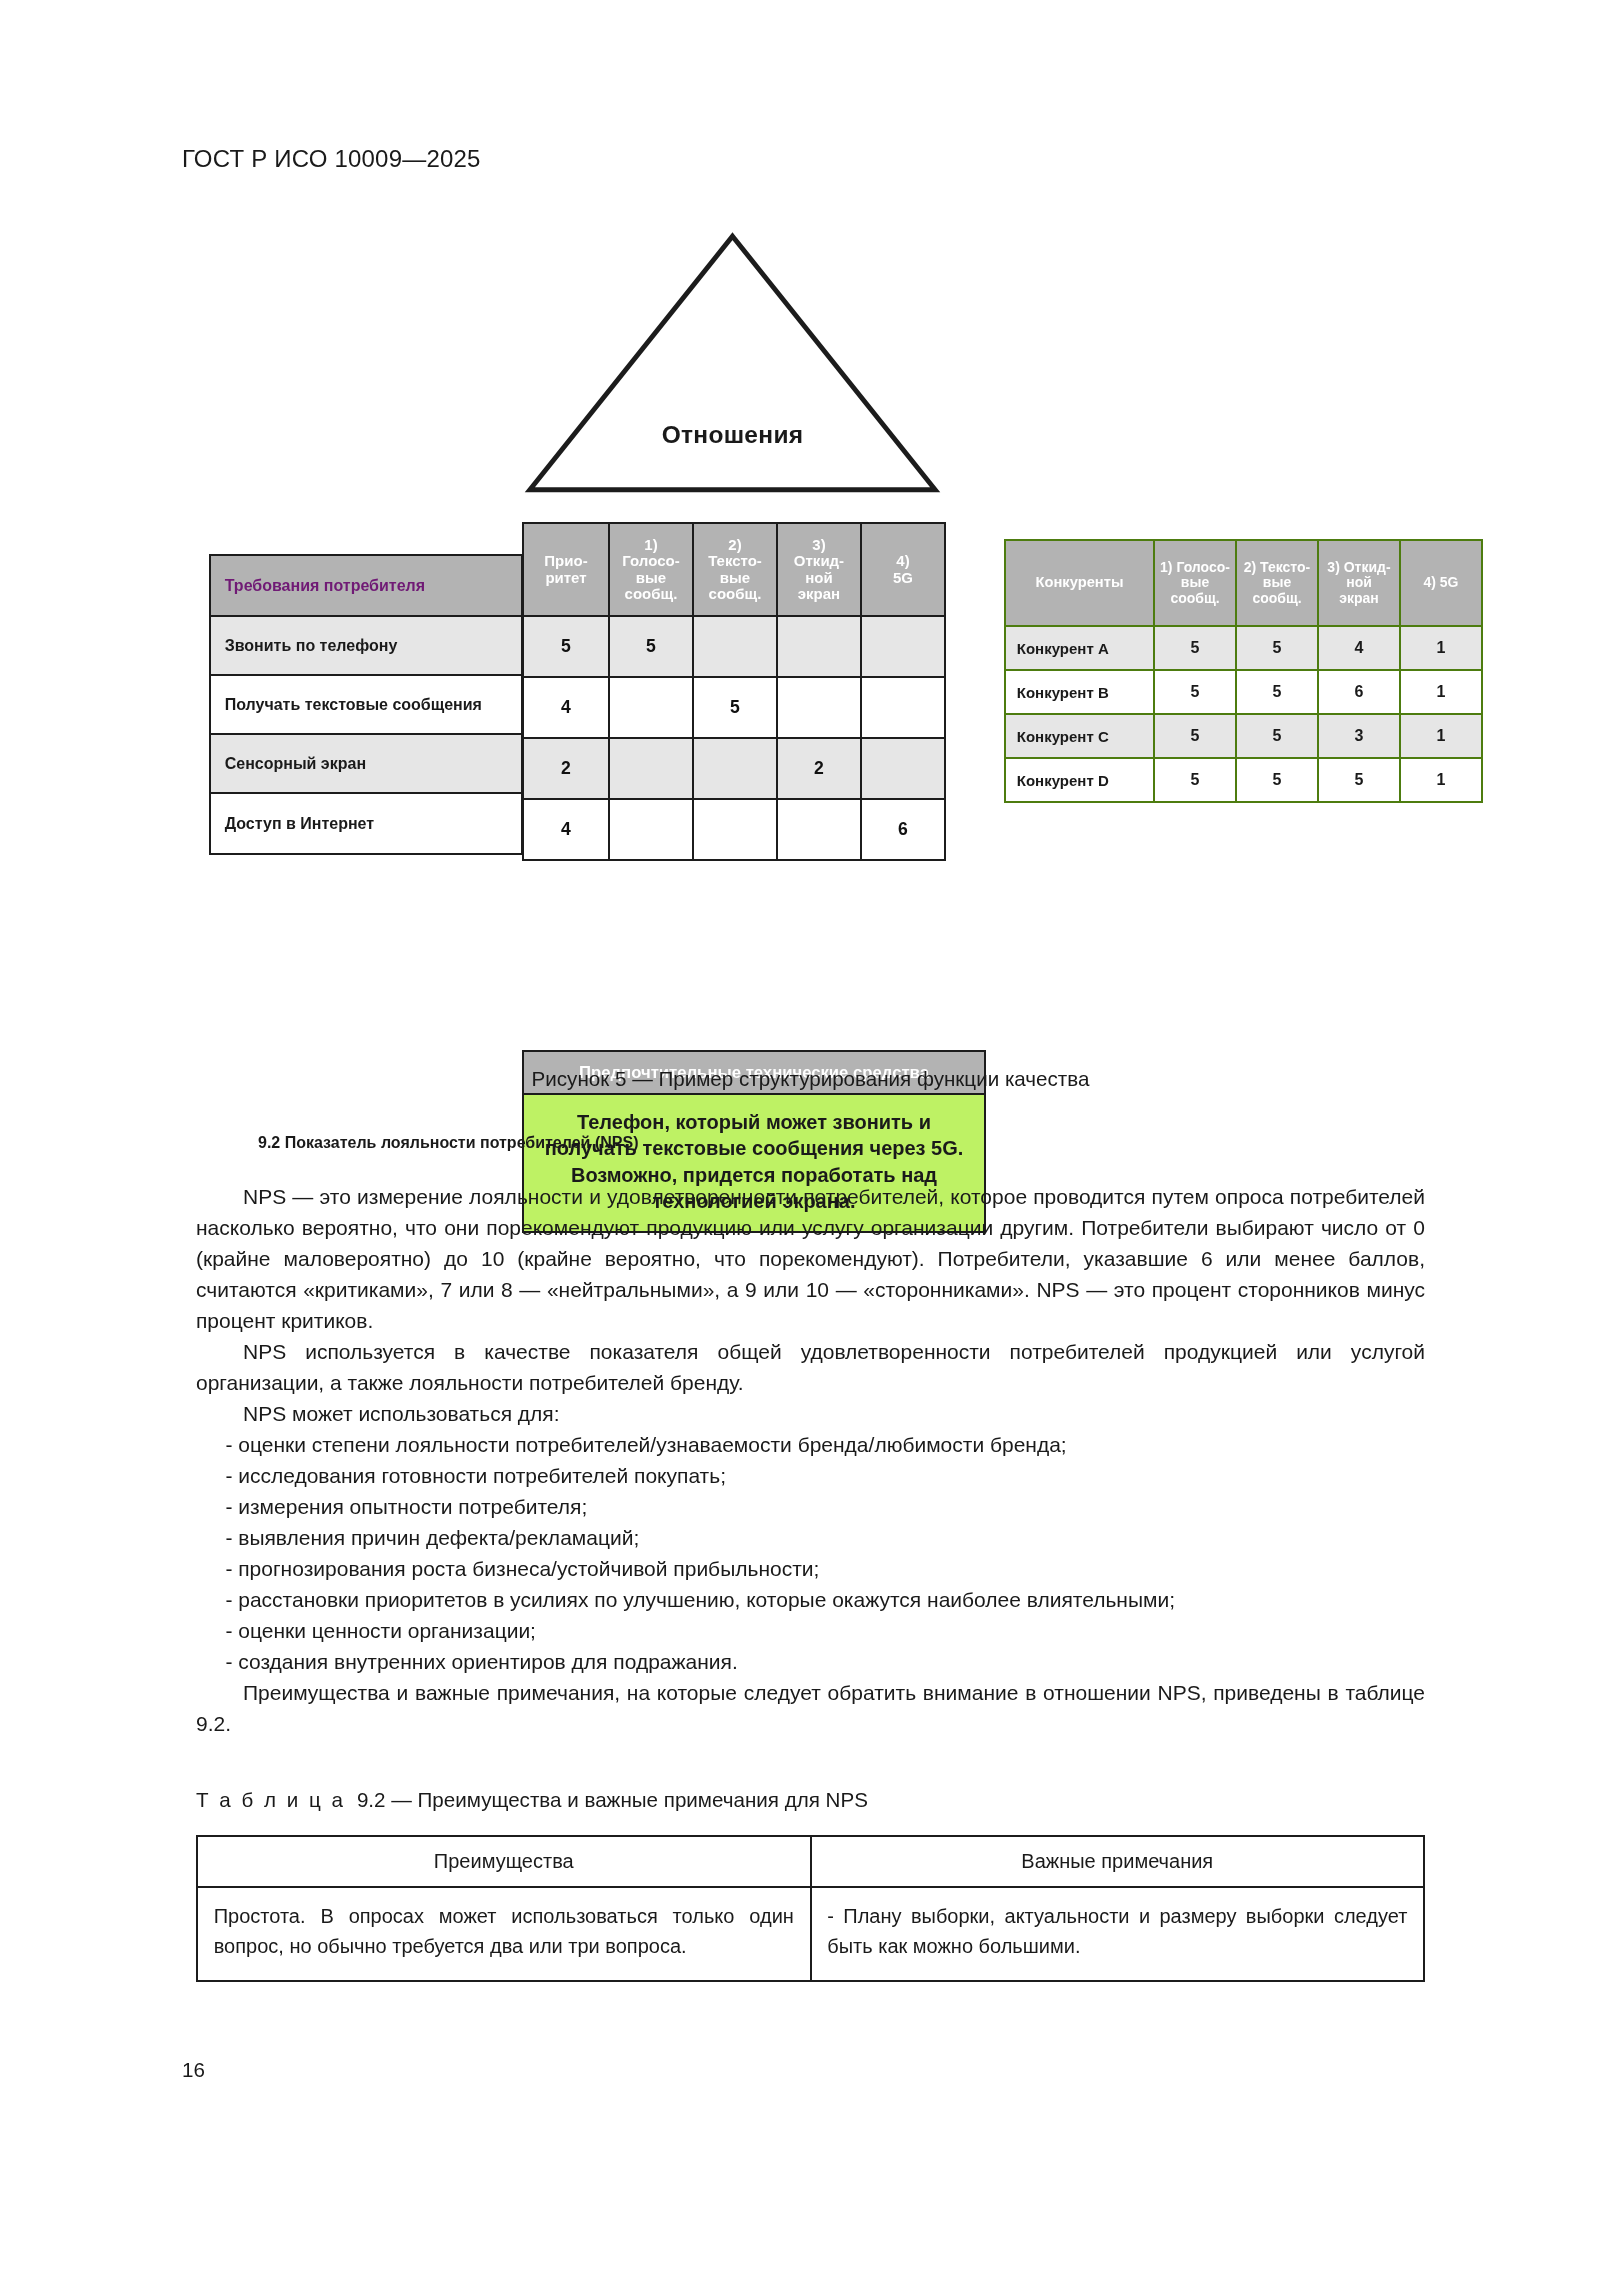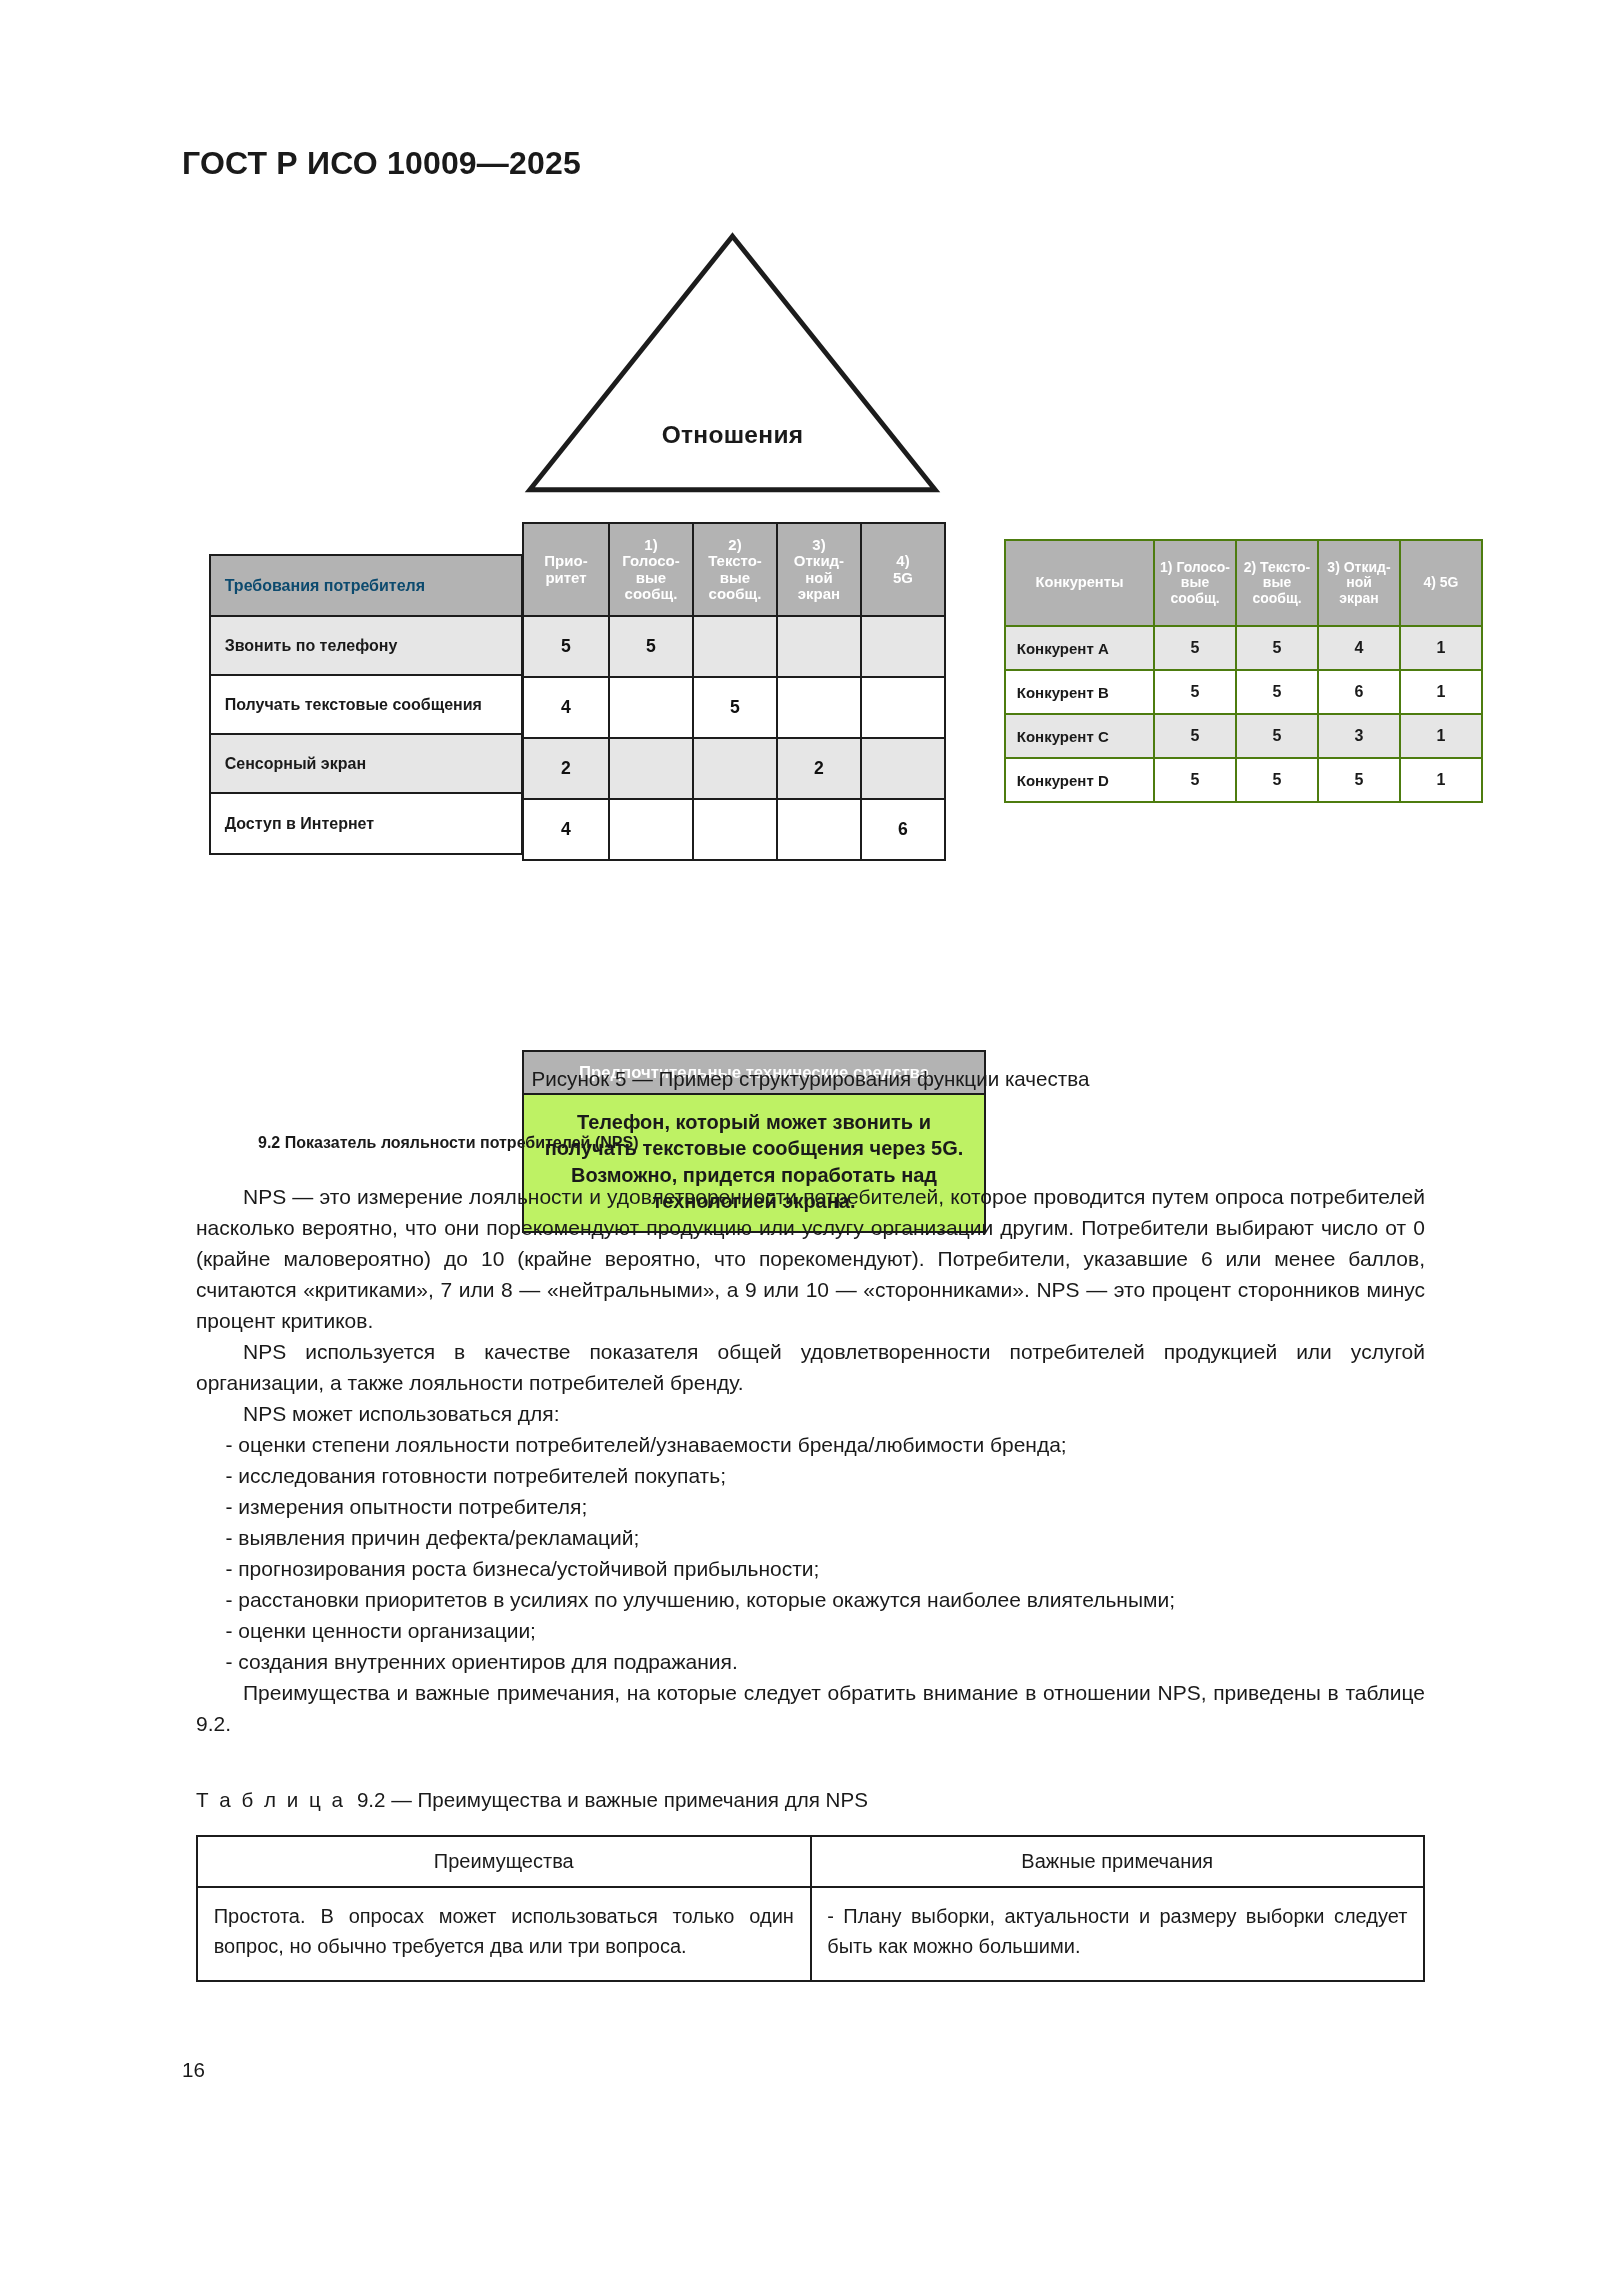--- a/index.html
+++ b/index.html
@@ -19,22 +19,22 @@
   .page {
     position: absolute;
     inset: 0;
   }
 
   
   .doc-header {
     position: absolute;
     left: 182px;
     top: 145px;
-    font-size: 32px;
-    font-weight: bold;
+    font-size: 24px;
+    font-weight: normal;
     letter-spacing: 0.2px;
     white-space: nowrap;
   }
 
   
   .qfd {
     position: absolute;
     left: 0;
     top: 206px;
     width: 1621px;
@@ -63,21 +63,21 @@
   .req-block {
     position: absolute;
     left: 209px;
     top: 348px;
     width: 314px;
     border: 2.9px solid #1c1c1c;
     box-sizing: border-box;
   }
   .req-head {
     background: #b3b3b3;
-    color: #0c4a6e;
+    color: #701a75;
     font-size: 16px;
     font-weight: bold;
     height: 61px;
     display: flex;
     align-items: center;
     padding-left: 13.7px;
     box-sizing: border-box;
     border-bottom: 2.9px solid #1c1c1c;
   }
   .req-row {

